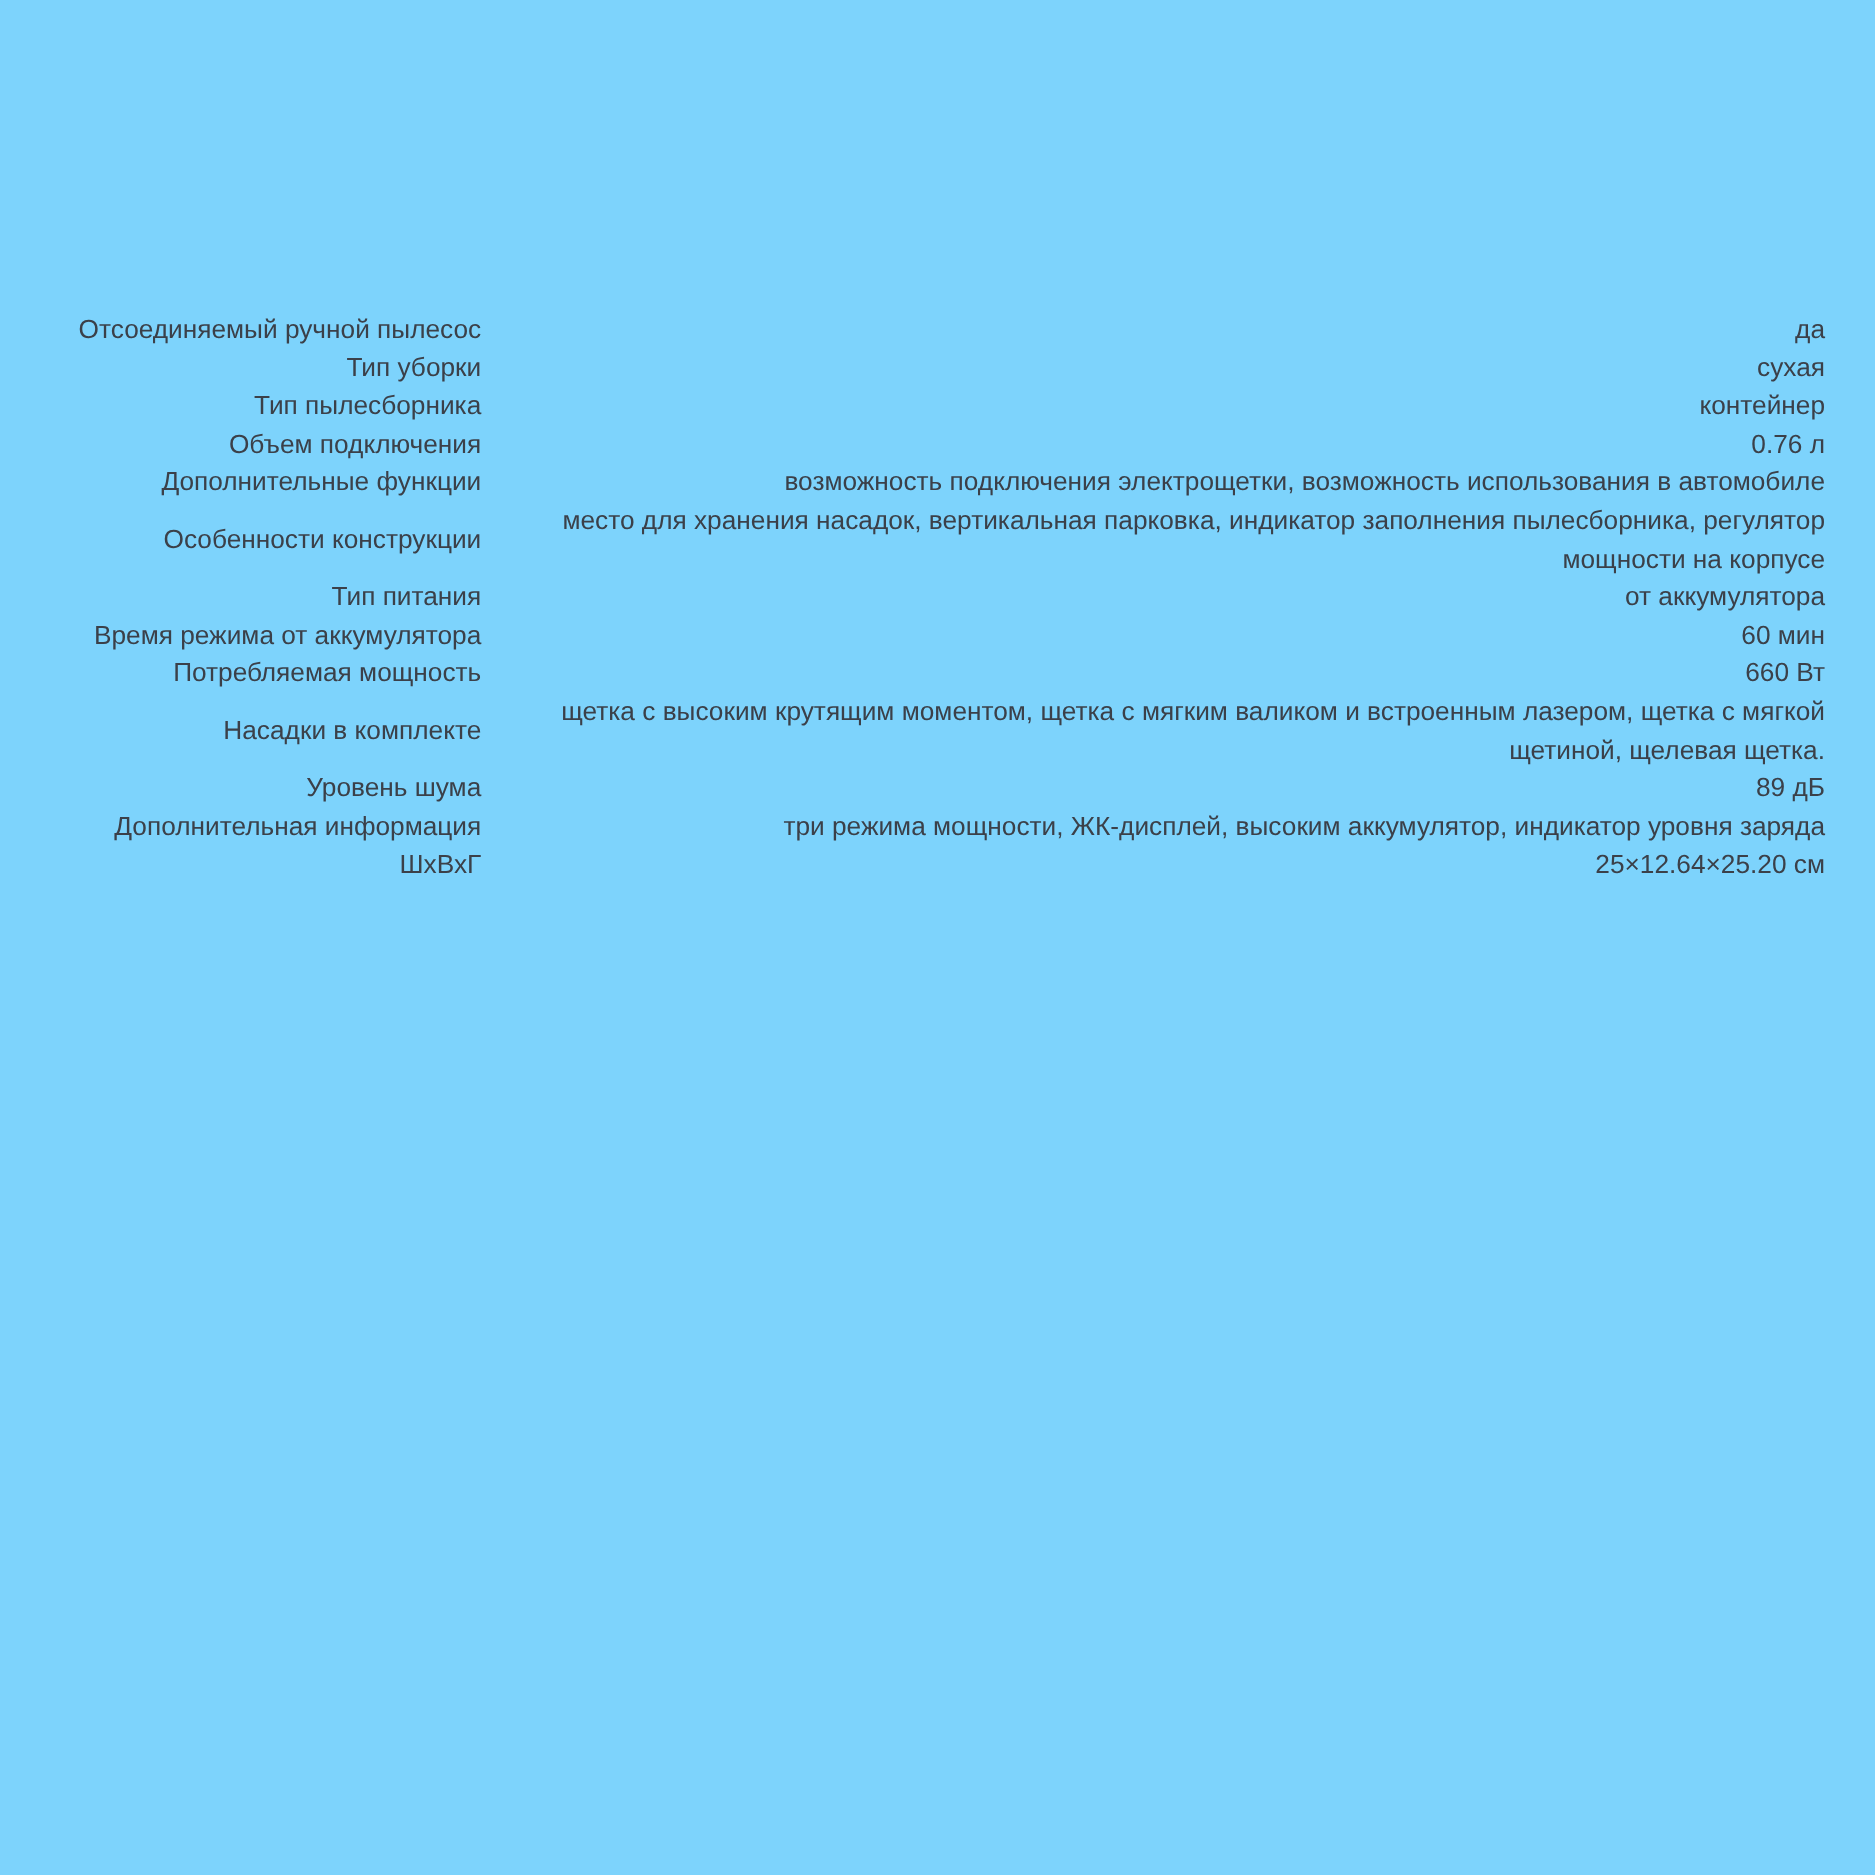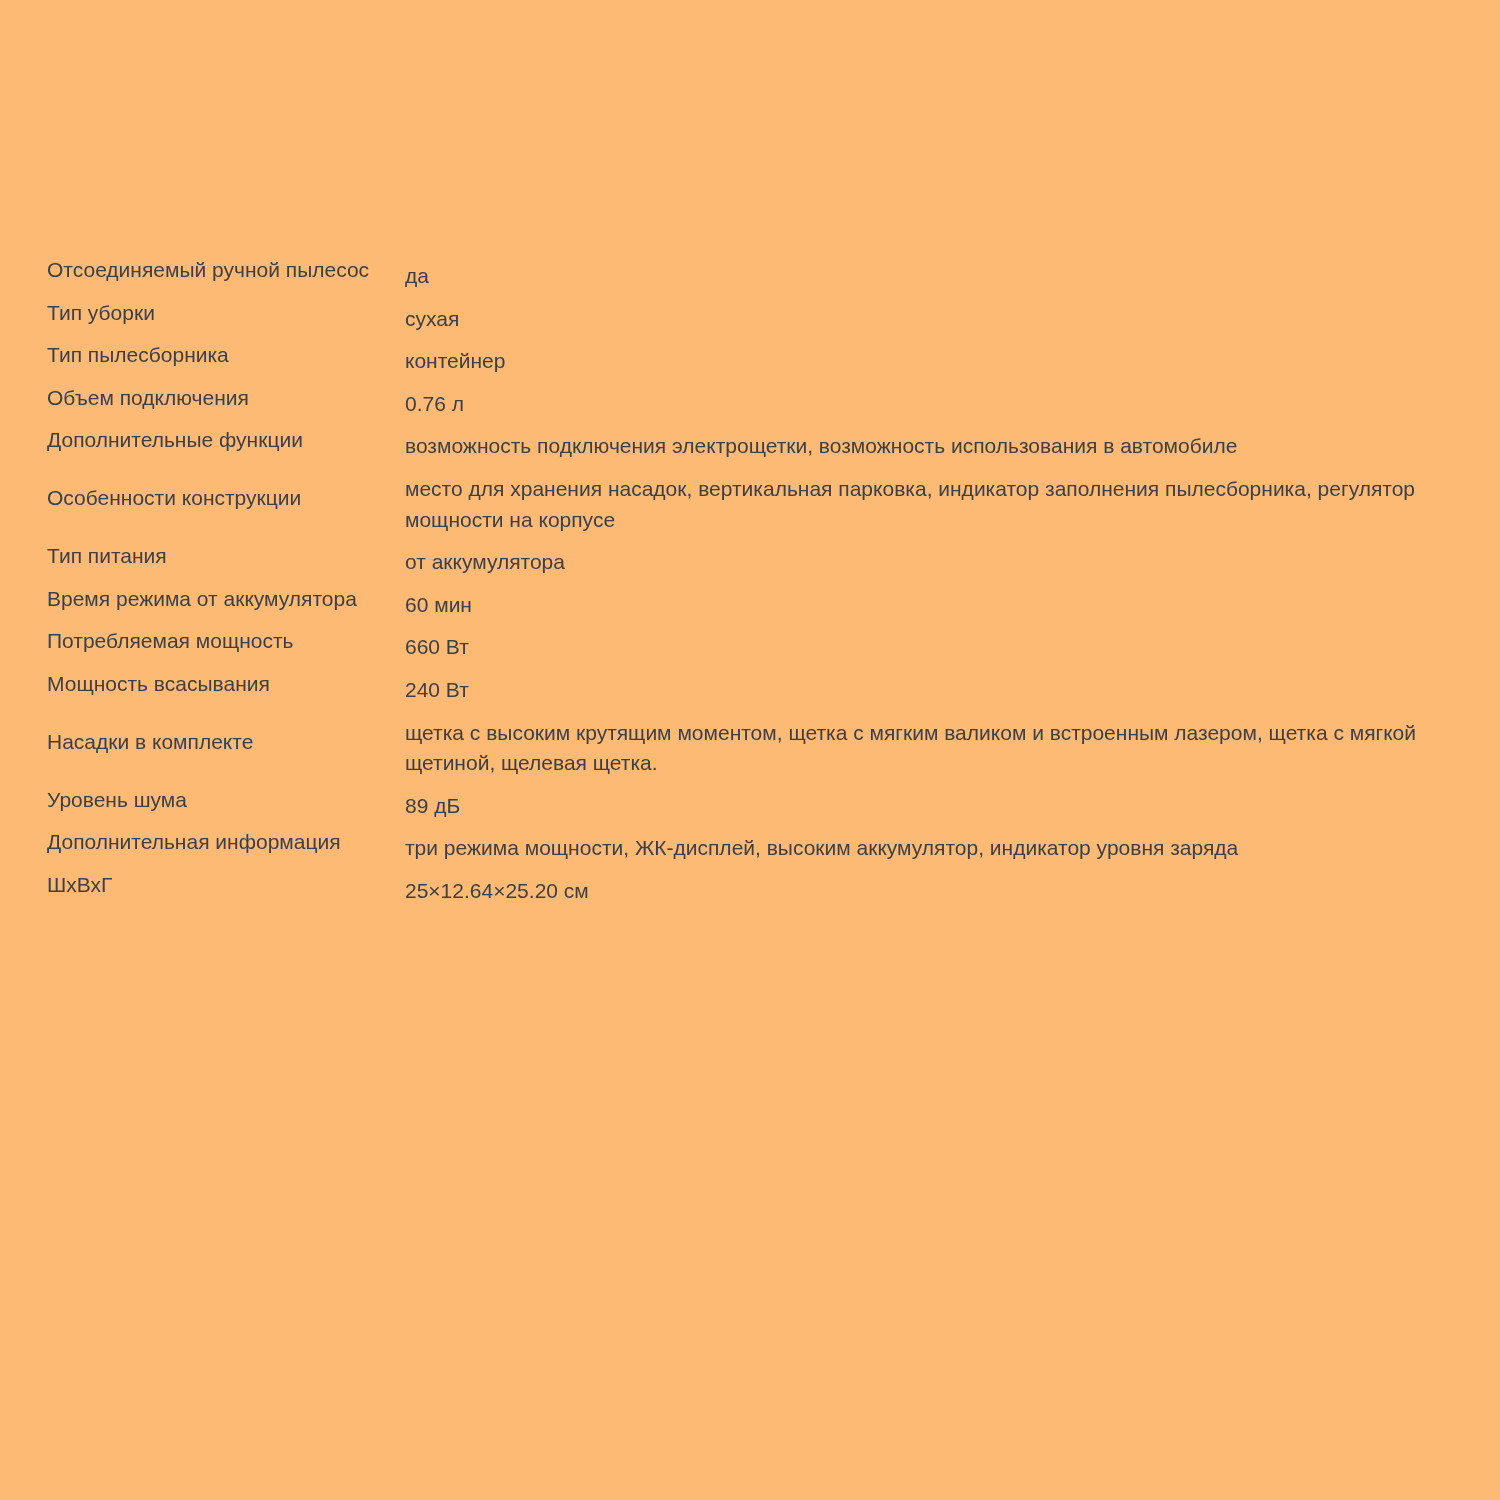--- a/index.html
+++ b/index.html
@@ -12,39 +12,39 @@
   }
   .page {
     box-sizing: border-box;
     width: 1500px;
     height: 1500px;
     padding: 249px 40px 0 47px;
     font-family: "Liberation Sans", "DejaVu Sans", sans-serif;
     font-size: 21px;
     line-height: 30.6px;
     color: #3b4049;
-    background: #fdba74;
+    background: #7dd3fc;
+    text-align: right;
   }
   .spec-table {
     display: block;
   }
   .spec-row {
     display: flex;
     align-items: center;
   }
   .spec-label {
     flex: 0 0 358px;
     max-width: 358px;
     padding-right: 20px;
     box-sizing: border-box;
   }
   .spec-value {
     flex: 1 1 auto;
     max-width: 1058px;
-    margin-top: 12px;
   }
 </style>
 </head>
 <body>
 
 <div class="page">
   <div class="spec-table">
       <div class="spec-row">
         <div class="spec-label">Отсоединяемый ручной пылесос</div>
         <div class="spec-value">да</div>
@@ -75,24 +75,20 @@
       </div>
       <div class="spec-row">
         <div class="spec-label">Время режима от аккумулятора</div>
         <div class="spec-value">60 мин</div>
       </div>
       <div class="spec-row">
         <div class="spec-label">Потребляемая мощность</div>
         <div class="spec-value">660 Вт</div>
       </div>
       <div class="spec-row">
-        <div class="spec-label">Мощность всасывания</div>
-        <div class="spec-value">240 Вт</div>
-      </div>
-      <div class="spec-row">
         <div class="spec-label">Насадки в комплекте</div>
         <div class="spec-value">щетка с высоким крутящим моментом, щетка с мягким валиком и встроенным лазером, щетка с мягкой щетиной, щелевая щетка.</div>
       </div>
       <div class="spec-row">
         <div class="spec-label">Уровень шума</div>
         <div class="spec-value">89 дБ</div>
       </div>
       <div class="spec-row">
         <div class="spec-label">Дополнительная информация</div>
         <div class="spec-value">три режима мощности, ЖК-дисплей, высоким аккумулятор, индикатор уровня заряда</div>

